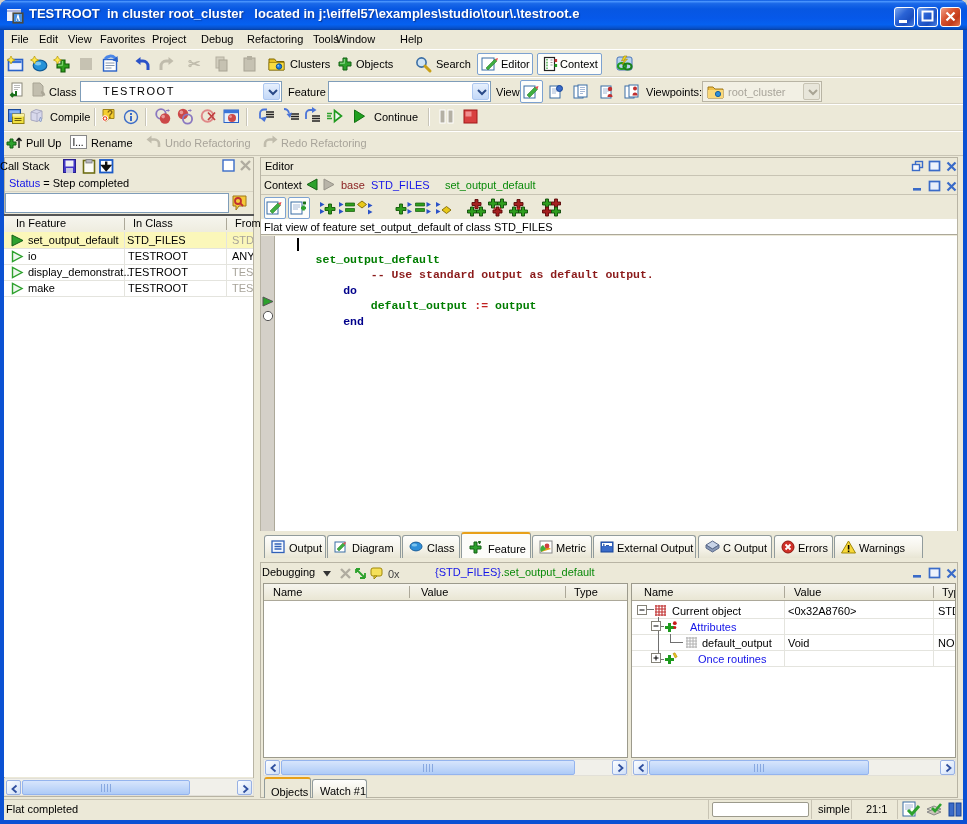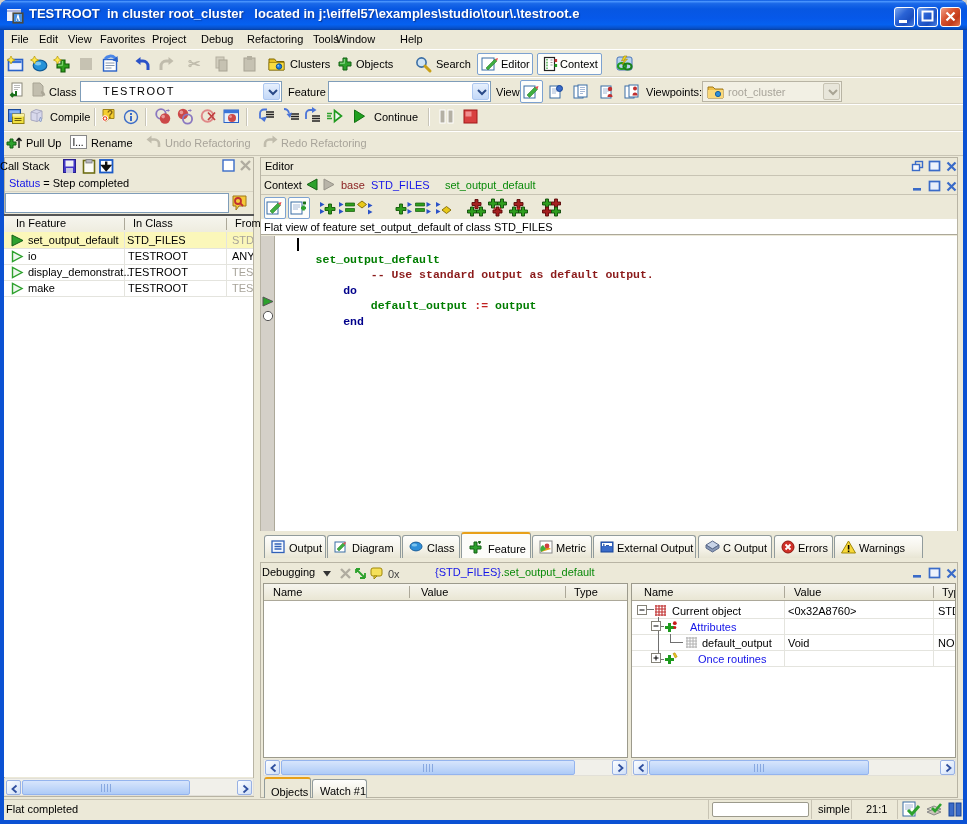--- a/index.html
+++ b/index.html
@@ -208,21 +208,21 @@
  <circle cx="11" cy="5" r="2.2" fill="#c03030"></circle>
  <path d="M8.5 13 a2.5 3 0 0 1 5 0 Z" fill="#c03030"></path>
 </svg>
 <svg class="a" style="left:624px;top:84px" width="16" height="16">
  <rect x="1" y="2" width="9" height="12" fill="#fff" stroke="#3a6ea5"></rect>
  <rect x="5" y="1" width="9" height="12" fill="#fff" stroke="#3a6ea5"></rect>
  <circle cx="11" cy="4.5" r="2" fill="#c03030"></circle>
  <path d="M8.5 11.5 a2.5 3 0 0 1 5 0 Z" fill="#c03030"></path>
 </svg>
 <div class="a" style="left:646px;top:86px">Viewpoints:</div>
-<div class="a" style="left:702px;top:81px;width:140px;height:21px;background:#f2f0e4;border:1px solid #b8b4a4">
+<div class="a" style="left:702px;top:81px;width:120px;height:21px;background:#f2f0e4;border:1px solid #b8b4a4">
  <svg class="a" style="left:4px;top:2px" width="17" height="16">
   <path d="M1 3 h5 l2 2 h8 v9 h-15 Z" fill="#f0c24a" stroke="#a07818"></path>
   <path d="M1 6 h15 v8 h-15 Z" fill="#fad878"></path>
   <circle cx="11" cy="10" r="2.6" fill="#2f8fd8" stroke="#1a5f9a"></circle>
  </svg>
  <div class="a gray" style="left:25px;top:4px">root_cluster</div>
  <div class="cbtn" style="background:#e8e6da;color:#b0ac9c;border-color:#c8c4b4">
       <svg style="left:3.5px;top:5px" width="10" height="7">
         <path d="M1 1 L5 5 L9 1" fill="none" stroke="#a8a494" stroke-width="2"></path>
       </svg>

